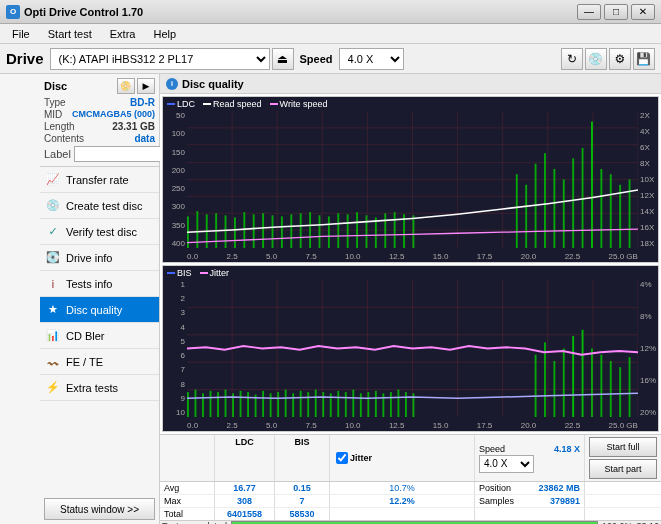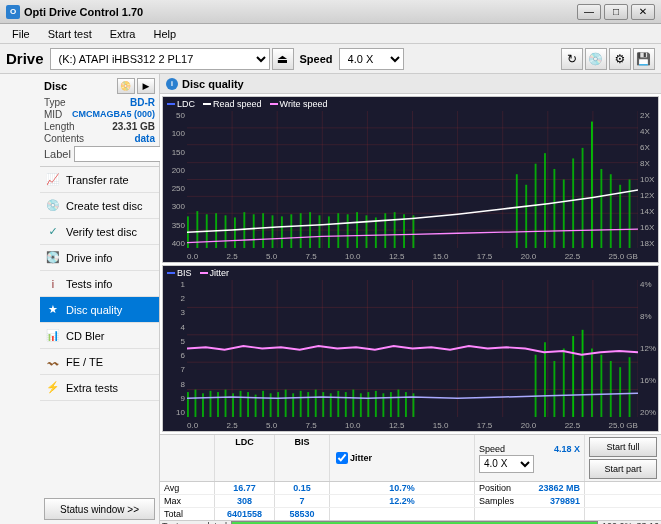--- a/index.html
+++ b/index.html
@@ -701,21 +701,21 @@
         <div style="display:flex;flex-direction:column;gap:2px;padding:2px 4px;justify-content:flex-start;">
           <button class="action-btn">Start full</button>
           <button class="action-btn">Start part</button>
         </div>
       </div>
 
       <div style="display:flex;border-bottom:1px solid #eee;">
         <div style="width:55px;font-size:9px;padding:1px 4px;border-right:1px solid #ddd;">Avg</div>
         <div style="width:60px;font-size:9px;text-align:center;color:#0066cc;font-weight:bold;padding:1px;border-right:1px solid #ddd;">16.77</div>
         <div style="width:55px;font-size:9px;text-align:center;color:#0066cc;font-weight:bold;padding:1px;border-right:1px solid #ddd;">0.15</div>
-        <div style="font-size:9px;text-align:center;color:#0066cc;font-weight:bold;padding:1px;flex:1;border-right:1px solid #ddd;">10.7%</div>
+        <div style="font-size:9px;text-align:center;color:#0066cc;font-weight:normal;padding:1px;flex:1;border-right:1px solid #ddd;">10.7%</div>
         <div style="font-size:9px;padding:1px 4px;border-right:1px solid #ddd;min-width:110px;display:flex;justify-content:space-between;">
           <span>Position</span>
           <span style="color:#0066cc;font-weight:bold;">23862 MB</span>
         </div>
         <div style="min-width:76px;"></div>
       </div>
       <div style="display:flex;border-bottom:1px solid #eee;">
         <div style="width:55px;font-size:9px;padding:1px 4px;border-right:1px solid #ddd;">Max</div>
         <div style="width:60px;font-size:9px;text-align:center;color:#0066cc;font-weight:bold;padding:1px;border-right:1px solid #ddd;">308</div>
         <div style="width:55px;font-size:9px;text-align:center;color:#0066cc;font-weight:bold;padding:1px;border-right:1px solid #ddd;">7</div>

